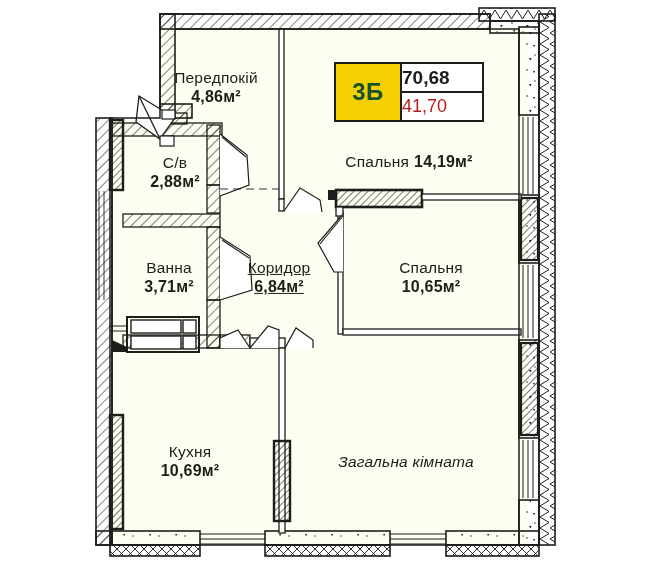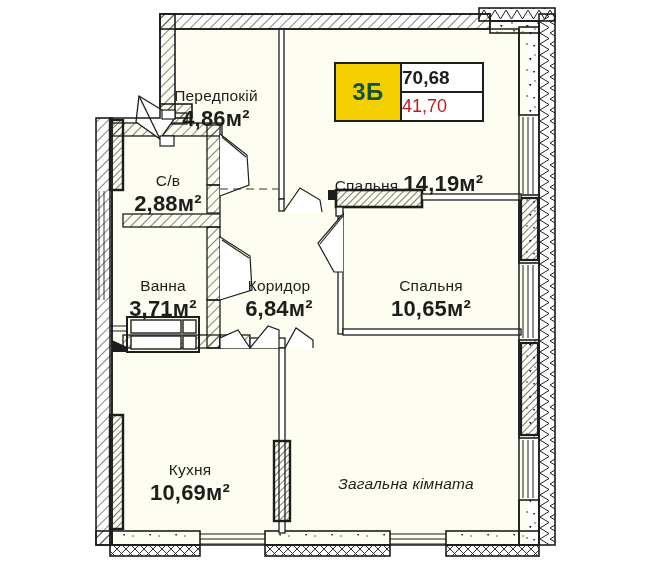--- a/index.html
+++ b/index.html
@@ -26,32 +26,31 @@
     width: 655px;
     height: 577px;
   }
   .room-label {
     position: absolute;
     text-align: center;
     color: #1d1d1b;
     line-height: 1.18;
     white-space: nowrap;
     pointer-events: none;
-    margin-top: 22px;
     -webkit-font-smoothing: antialiased;
   }
   .room-label .rname {
     display: block;
     font-size: 15.5px;
     font-weight: 400;
     letter-spacing: 0.2px;
   }
   .room-label .rarea {
     display: block;
-    font-size: 22px;
+    font-size: 16px;
     font-weight: 700;
     letter-spacing: 0.2px;
     margin-top: 1px;
   }
   .room-label.inline .rname,
   .room-label.inline .rarea {
     display: inline;
     margin: 0;
   }
   .room-label.inline .rarea { margin-left: 5px; text-align: right; }
@@ -314,29 +313,29 @@
         <span>41,70</span>
       </div>
     </div>
   </div>
 
   <div id="room-labels">
       <div class="room-label" style="left: 216px; top: 88px; transform: translate(-50%, -50%);">
         <span class="rname">Передпокій</span>
         <span class="rarea">4,86м²</span>
       </div>
-      <div class="room-label" style="left: 168px; top: 173px; transform: translate(-50%, -50%);">
+      <div class="room-label" style="left: 175px; top: 173px; transform: translate(-50%, -50%);">
         <span class="rname">С/в</span>
         <span class="rarea">2,88м²</span>
       </div>
-      <div class="room-label" style="left: 163px; top: 278px; transform: translate(-50%, -50%);">
+      <div class="room-label" style="left: 169px; top: 278px; transform: translate(-50%, -50%);">
         <span class="rname">Ванна</span>
         <span class="rarea">3,71м²</span>
       </div>
-      <div class="room-label" style="left: 279px; top: 278px; transform: translate(-50%, -50%);">
+      <div class="room-label" style="left: 279px; top: 278px; transform: translate(-50%, -50%); text-decoration: underline;">
         <span class="rname">Коридор</span>
         <span class="rarea">6,84м²</span>
       </div>
       <div class="room-label inline" style="left: 409px; top: 162px; transform: translate(-50%, -50%);"><span class="rname">Спальня</span><span class="rarea">14,19м²</span></div>
       <div class="room-label" style="left: 431px; top: 278px; transform: translate(-50%, -50%);">
         <span class="rname">Спальня</span>
         <span class="rarea">10,65м²</span>
       </div>
       <div class="room-label" style="left: 190px; top: 462px; transform: translate(-50%, -50%); text-align: center;">
         <span class="rname">Кухня</span>

